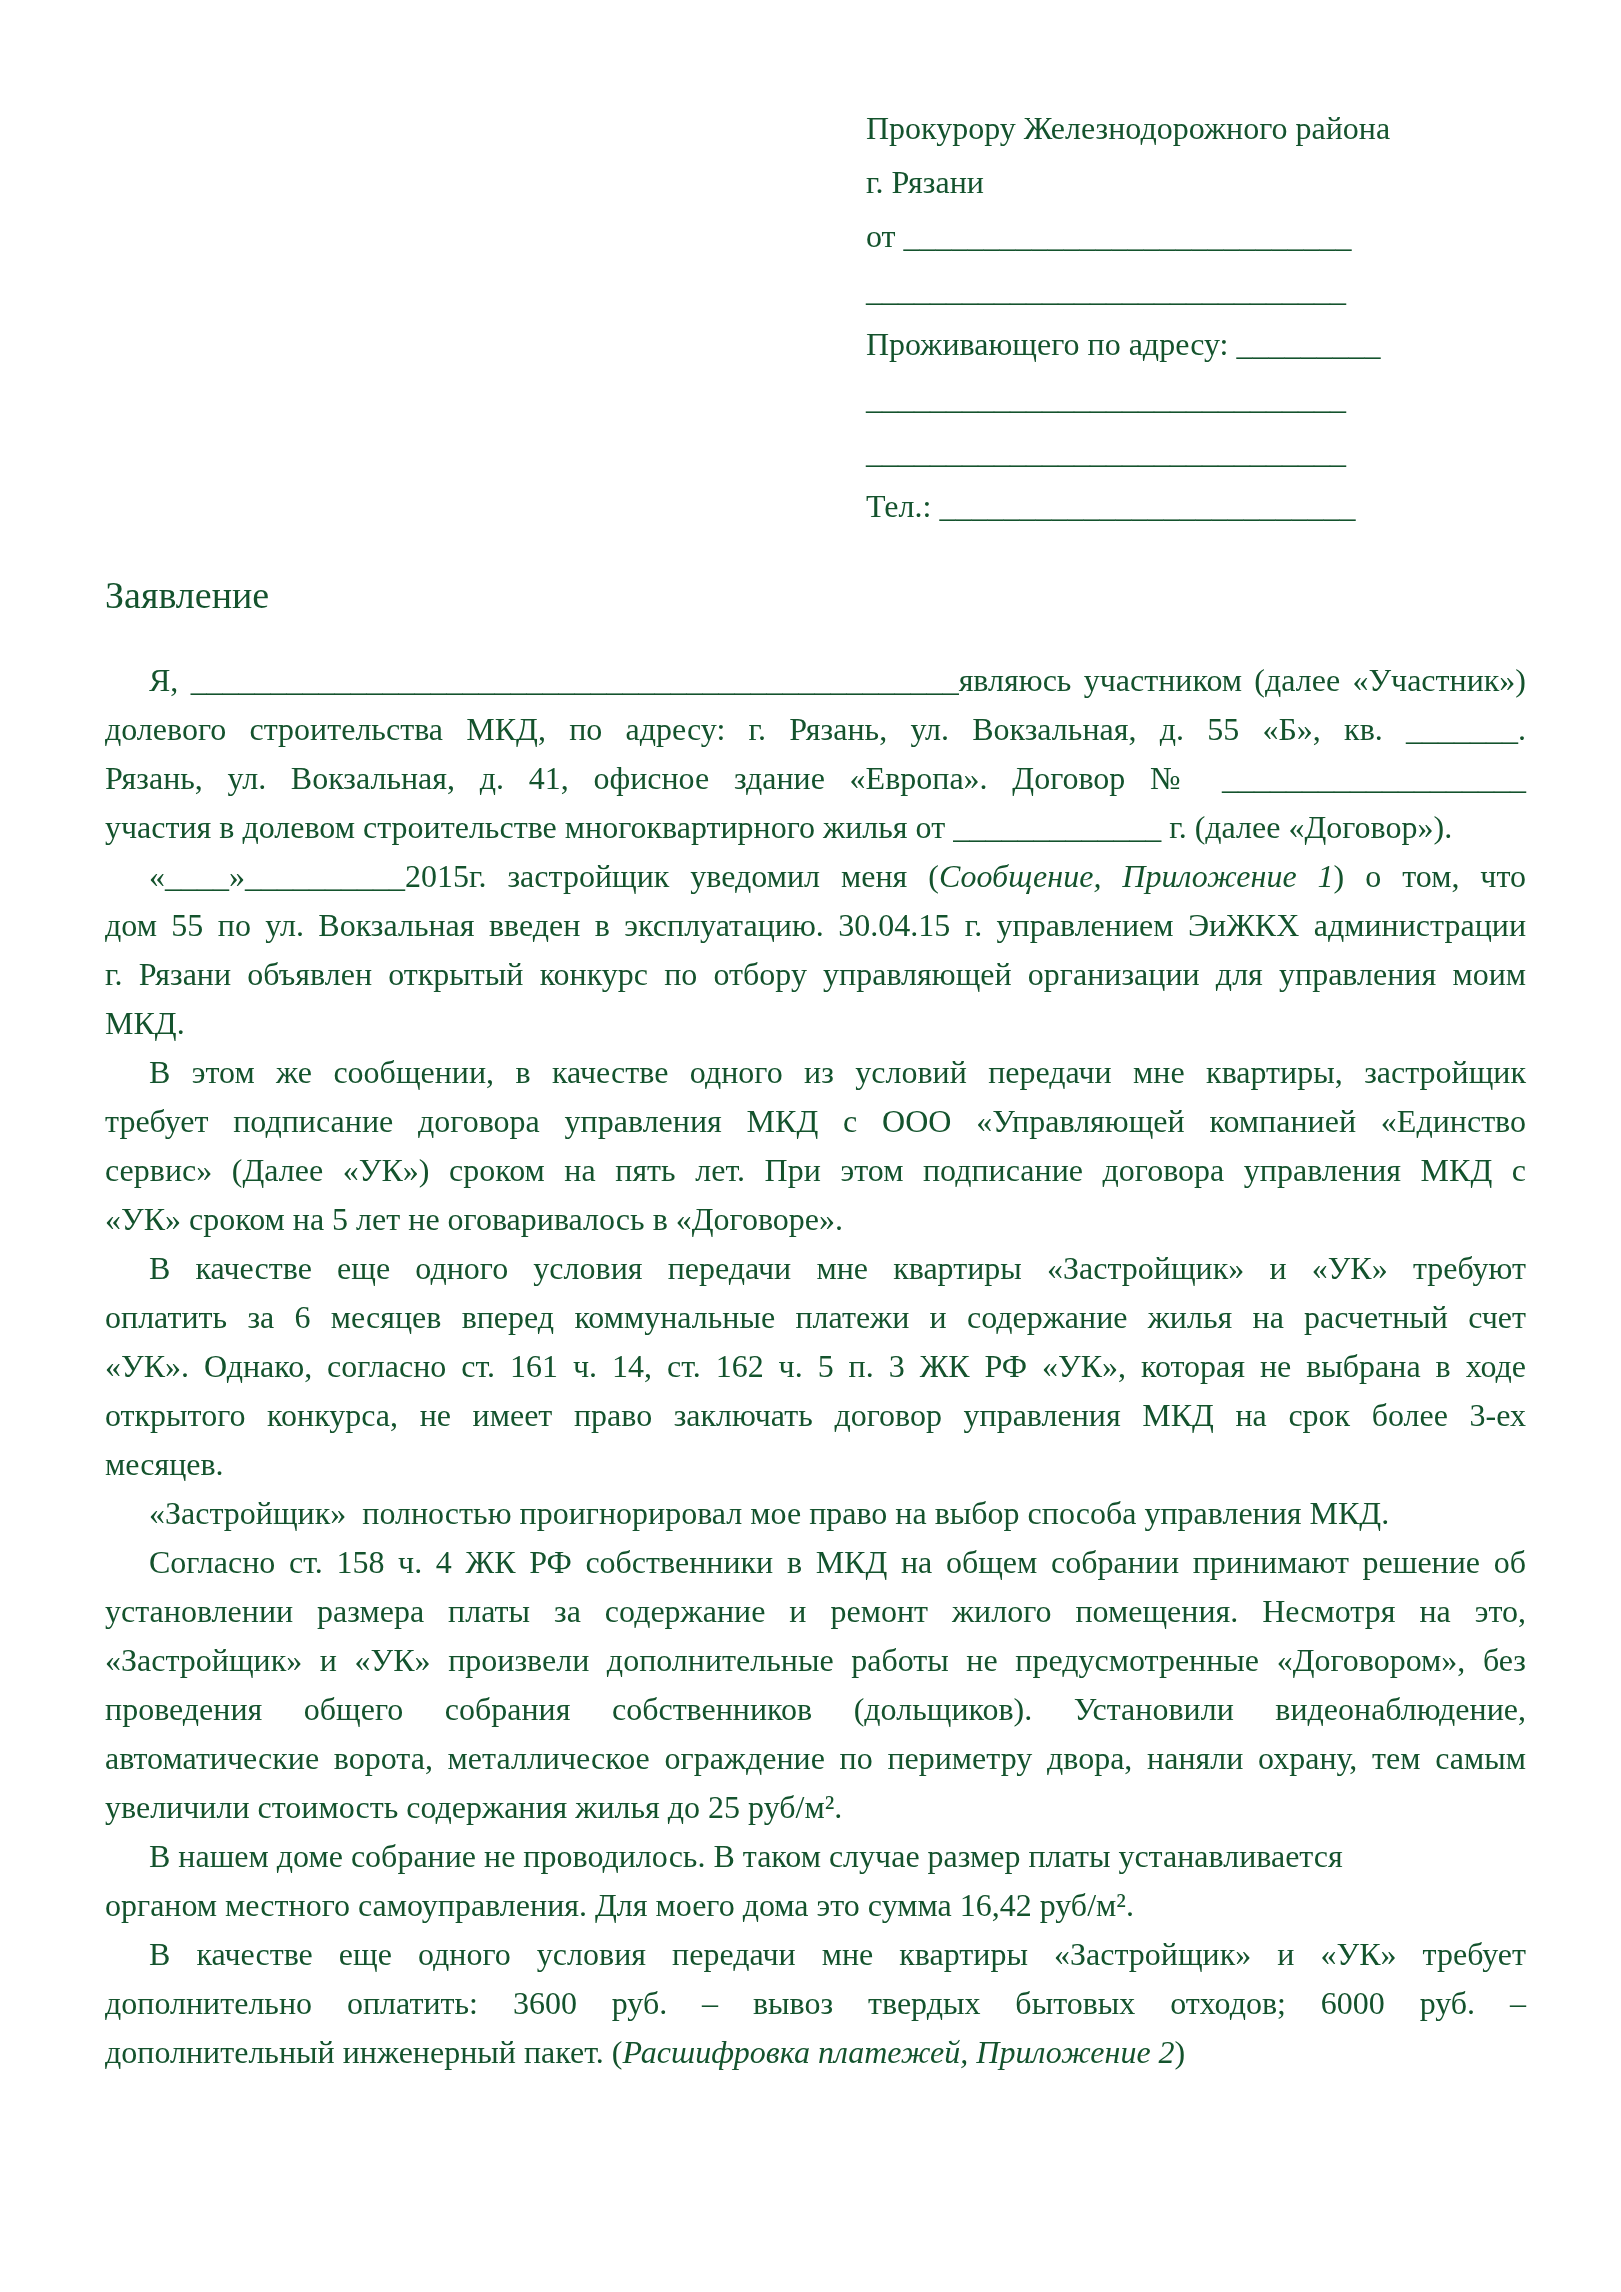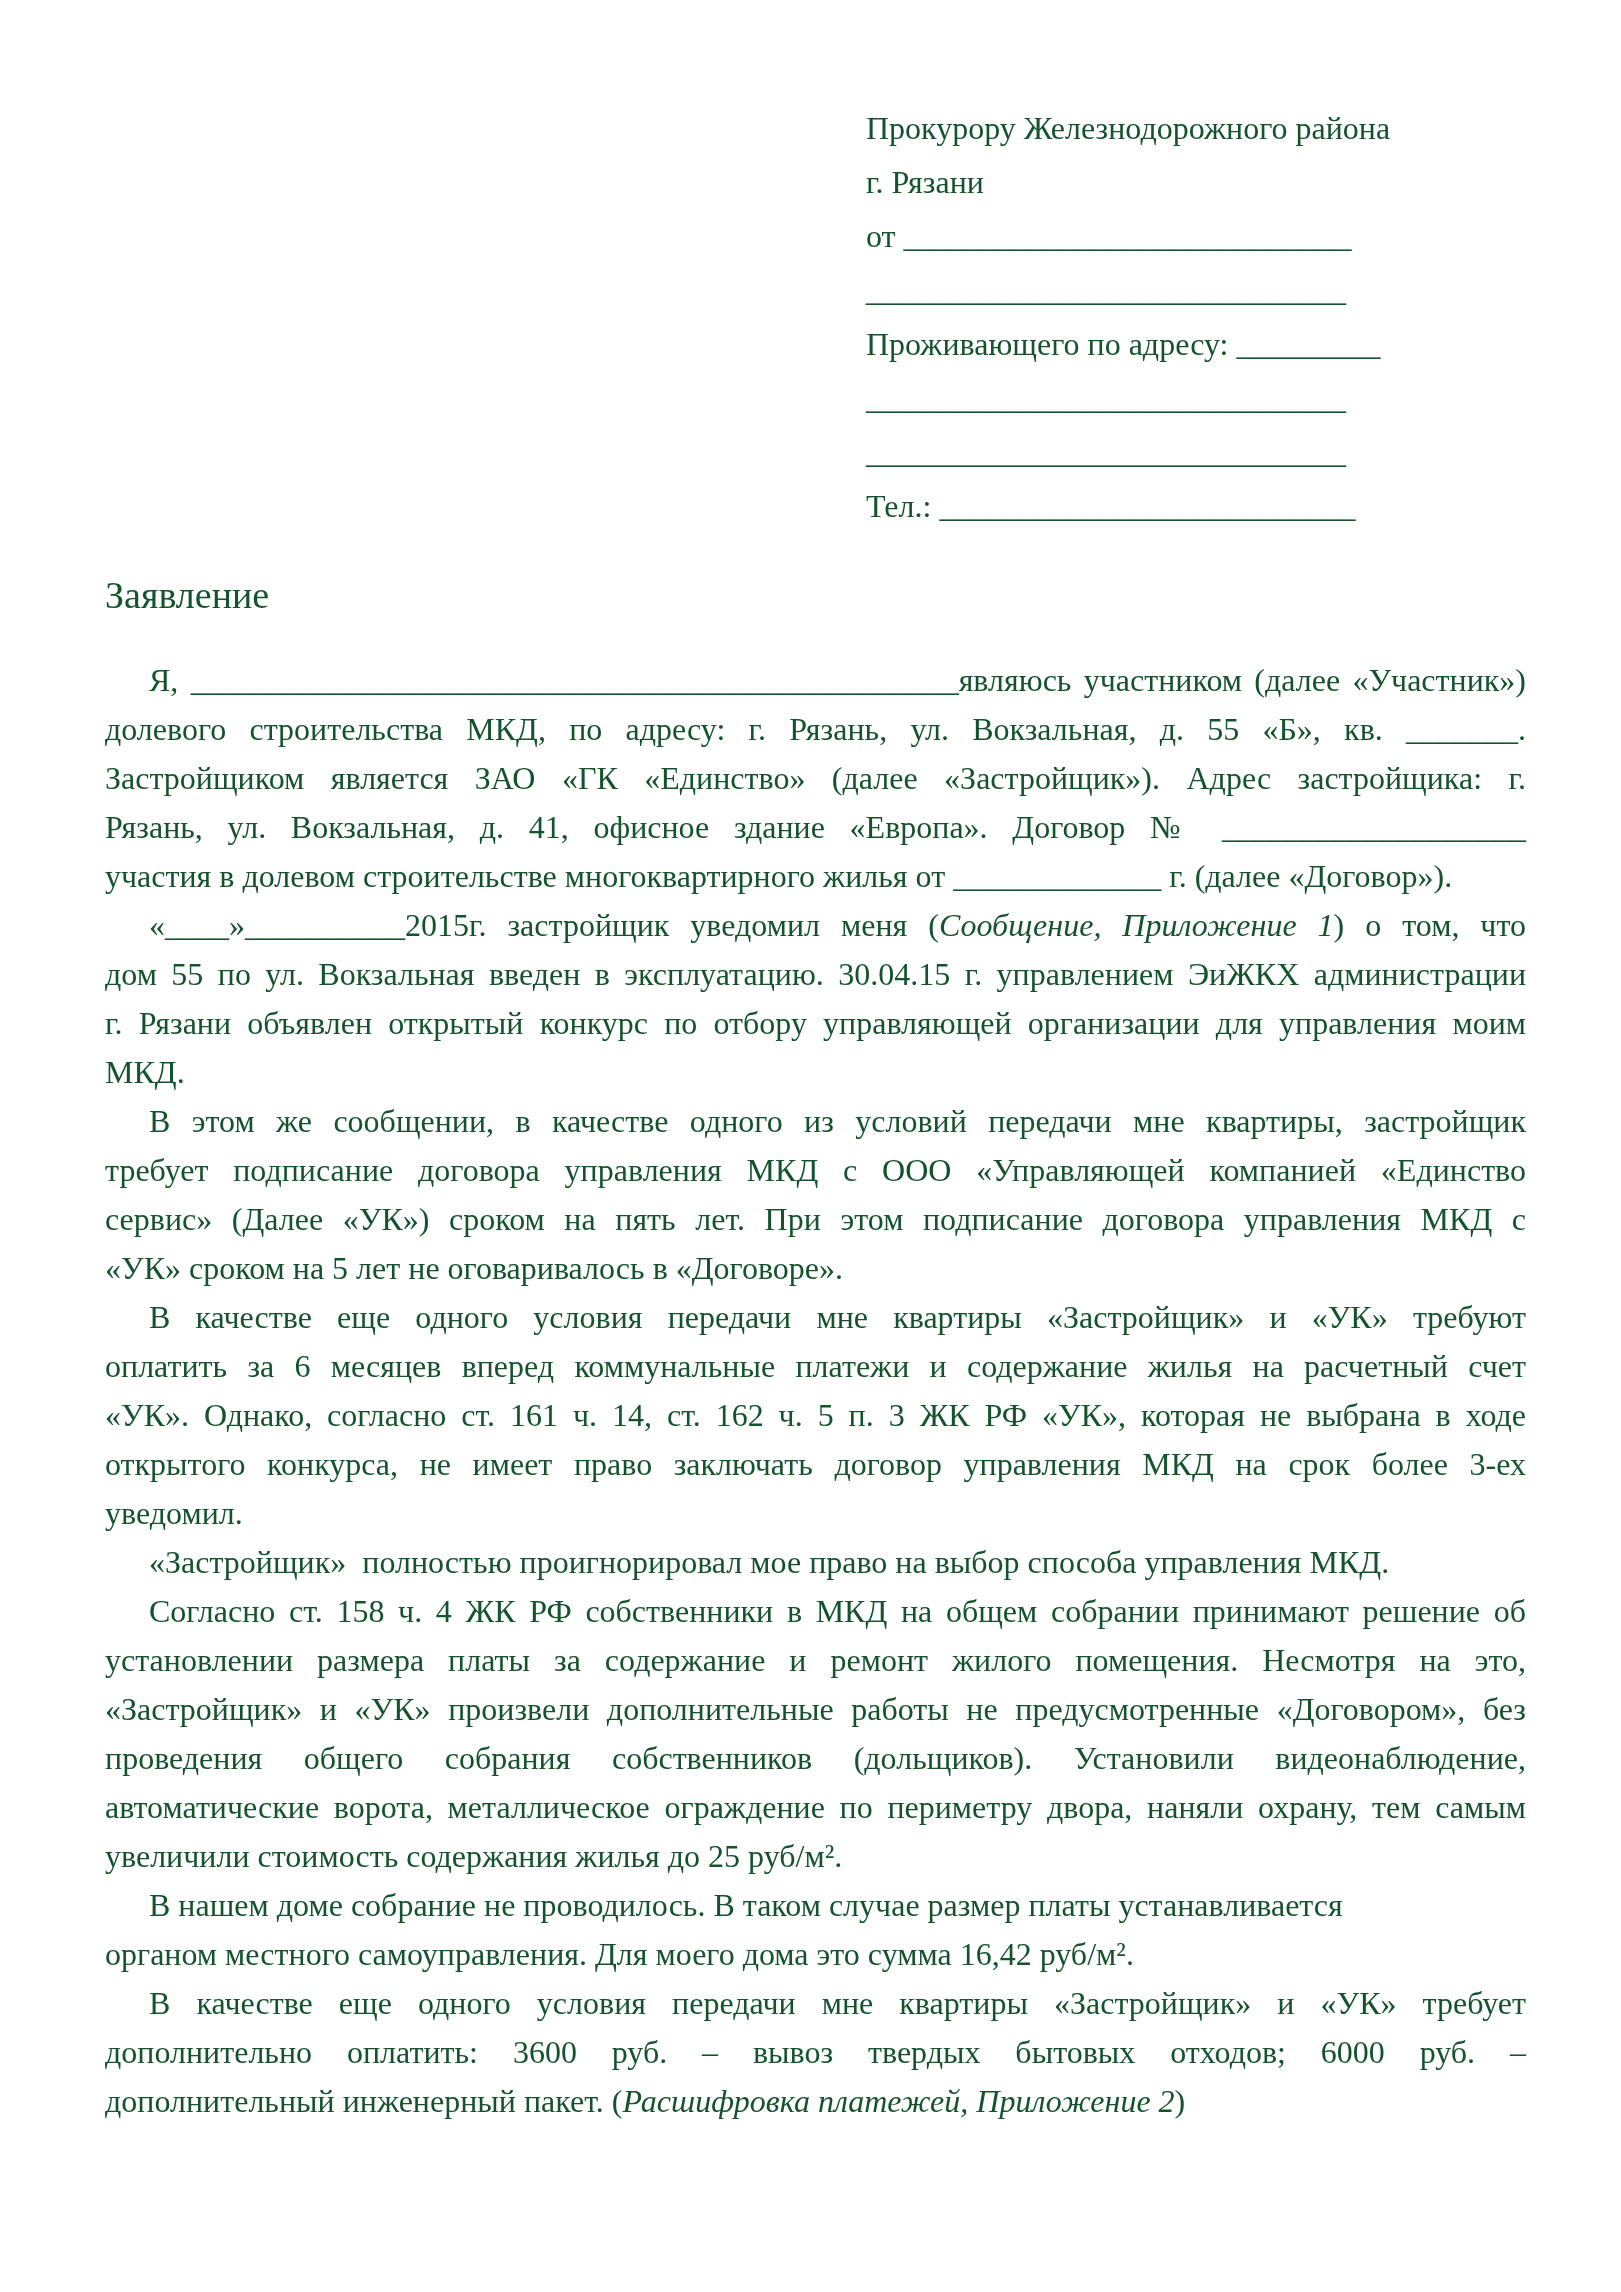--- a/index.html
+++ b/index.html
@@ -51,42 +51,41 @@
       <div class="rline">Проживающего по адресу: _________</div>
       <div class="rline">______________________________</div>
       <div class="rline">______________________________</div>
       <div class="rline">Тел.: __________________________</div>
     </div>
   <div class="doc-title">Заявление</div>
   <div class="body-block">
       <div>
         <div class="line indent j"><span>Я, ________________________________________________являюсь участником (далее «Участник»)</span></div>
         <div class="line j"><span>долевого строительства МКД, по адресу: г. Рязань, ул. Вокзальная, д. 55 «Б», кв. _______.</span></div>
-        <div class="line j"><span>Застройщиком является ЗАО «ГК «Единство» (далее «Застройщик»). Адрес застройщика: г.</span></div>
         <div class="line j"><span>Рязань, ул. Вокзальная, д. 41, офисное здание «Европа». Договор № ___________________</span></div>
         <div class="line"><span>участия в долевом строительстве многоквартирного жилья от _____________ г. (далее «Договор»).</span></div>
       </div>
       <div>
         <div class="line indent j"><span>«____»__________2015г. застройщик уведомил меня (</span><i>Сообщение, Приложение 1</i><span>) о том, что</span></div>
         <div class="line j"><span>дом 55 по ул. Вокзальная введен в эксплуатацию. 30.04.15 г. управлением ЭиЖКХ администрации</span></div>
         <div class="line j"><span>г. Рязани объявлен открытый конкурс по отбору управляющей организации для управления моим</span></div>
         <div class="line"><span>МКД.</span></div>
       </div>
       <div>
         <div class="line indent j"><span>В этом же сообщении, в качестве одного из условий передачи мне квартиры, застройщик</span></div>
         <div class="line j"><span>требует подписание договора управления МКД с ООО «Управляющей компанией «Единство</span></div>
         <div class="line j"><span>сервис» (Далее «УК») сроком на пять лет. При этом подписание договора управления МКД с</span></div>
         <div class="line"><span>«УК» сроком на 5 лет не оговаривалось в «Договоре».</span></div>
       </div>
       <div>
         <div class="line indent j"><span>В качестве еще одного условия передачи мне квартиры «Застройщик» и «УК» требуют</span></div>
         <div class="line j"><span>оплатить за 6 месяцев вперед коммунальные платежи и содержание жилья на расчетный счет</span></div>
         <div class="line j"><span>«УК». Однако, согласно ст. 161 ч. 14, ст. 162 ч. 5 п. 3 ЖК РФ «УК», которая не выбрана в ходе</span></div>
         <div class="line j"><span>открытого конкурса, не имеет право заключать договор управления МКД на срок более 3-ех</span></div>
-        <div class="line"><span>уведомил.</span></div>
+        <div class="line"><span>месяцев.</span></div>
       </div>
       <div>
         <div class="line indent"><span>«Застройщик»  полностью проигнорировал мое право на выбор способа управления МКД.</span></div>
       </div>
       <div>
         <div class="line indent j"><span>Согласно ст. 158 ч. 4 ЖК РФ собственники в МКД на общем собрании принимают решение об</span></div>
         <div class="line j"><span>установлении размера платы за содержание и ремонт жилого помещения. Несмотря на это,</span></div>
         <div class="line j"><span>«Застройщик» и «УК» произвели дополнительные работы не предусмотренные «Договором», без</span></div>
         <div class="line j"><span>проведения общего собрания собственников (дольщиков). Установили видеонаблюдение,</span></div>
         <div class="line j"><span>автоматические ворота, металлическое ограждение по периметру двора, наняли охрану, тем самым</span></div>

